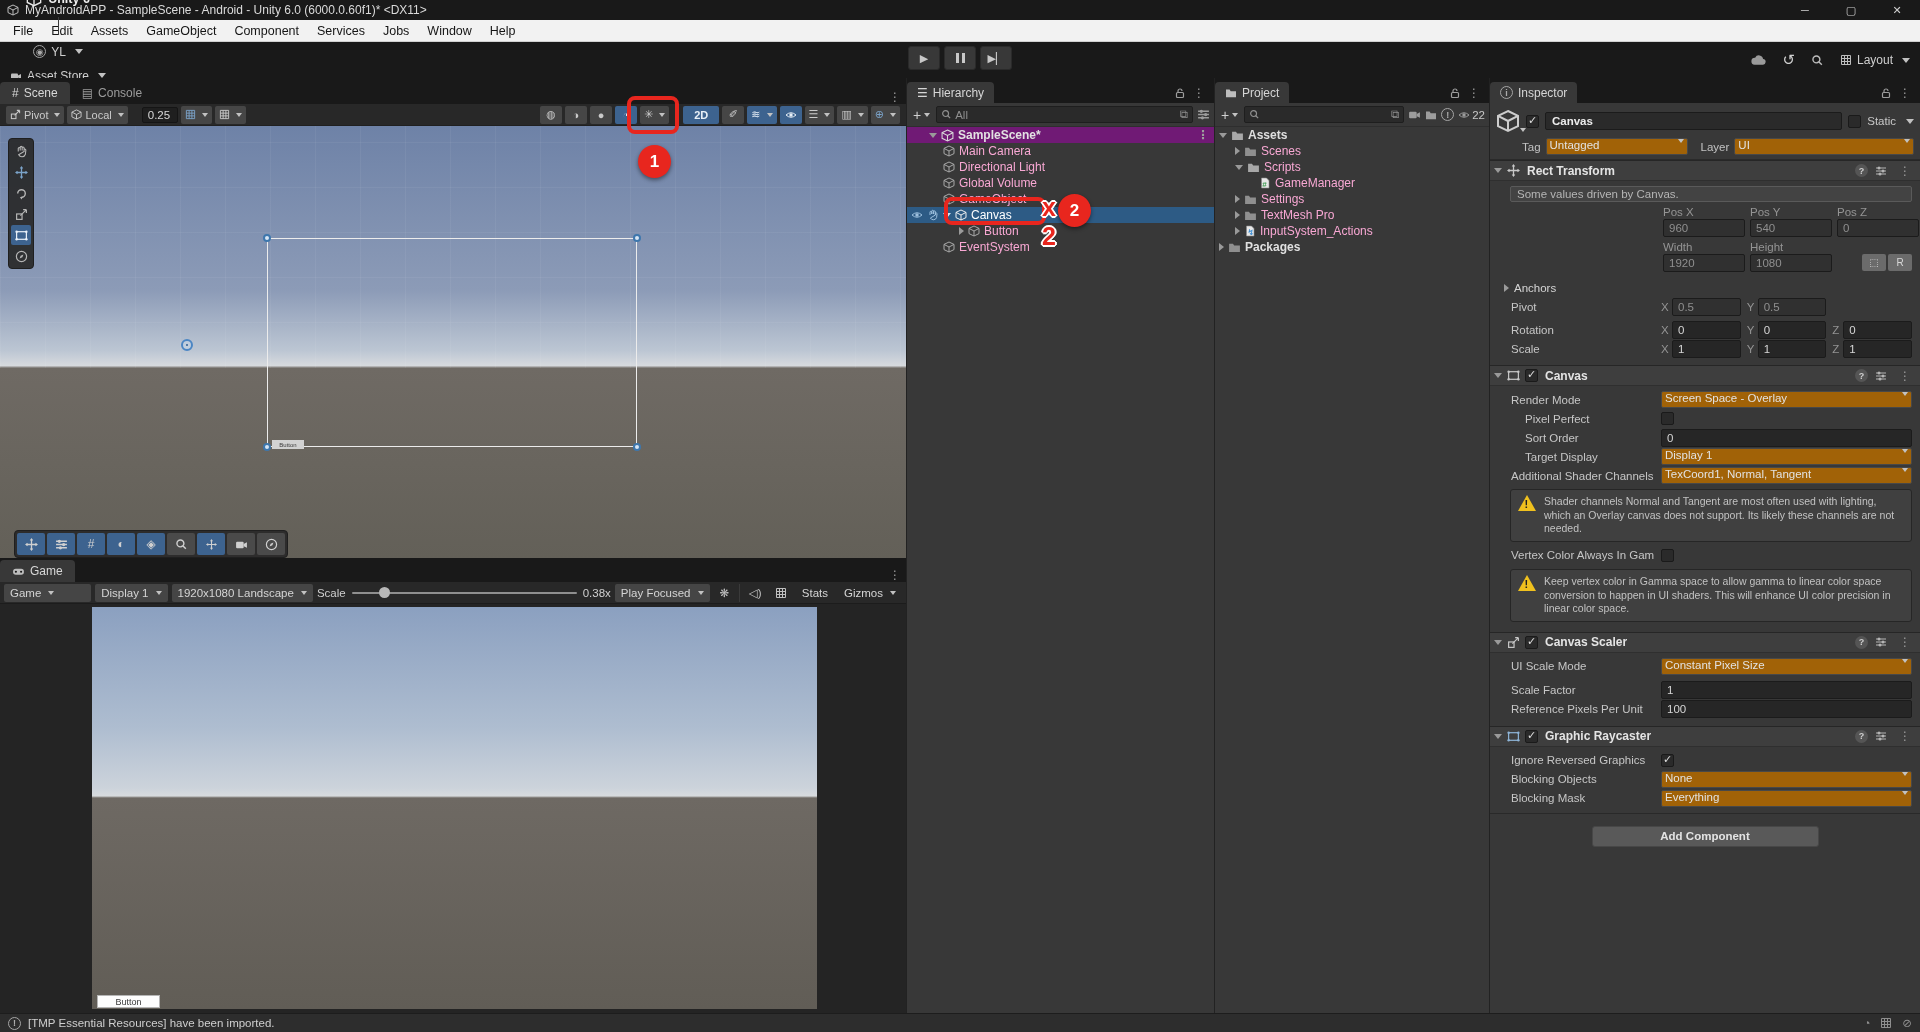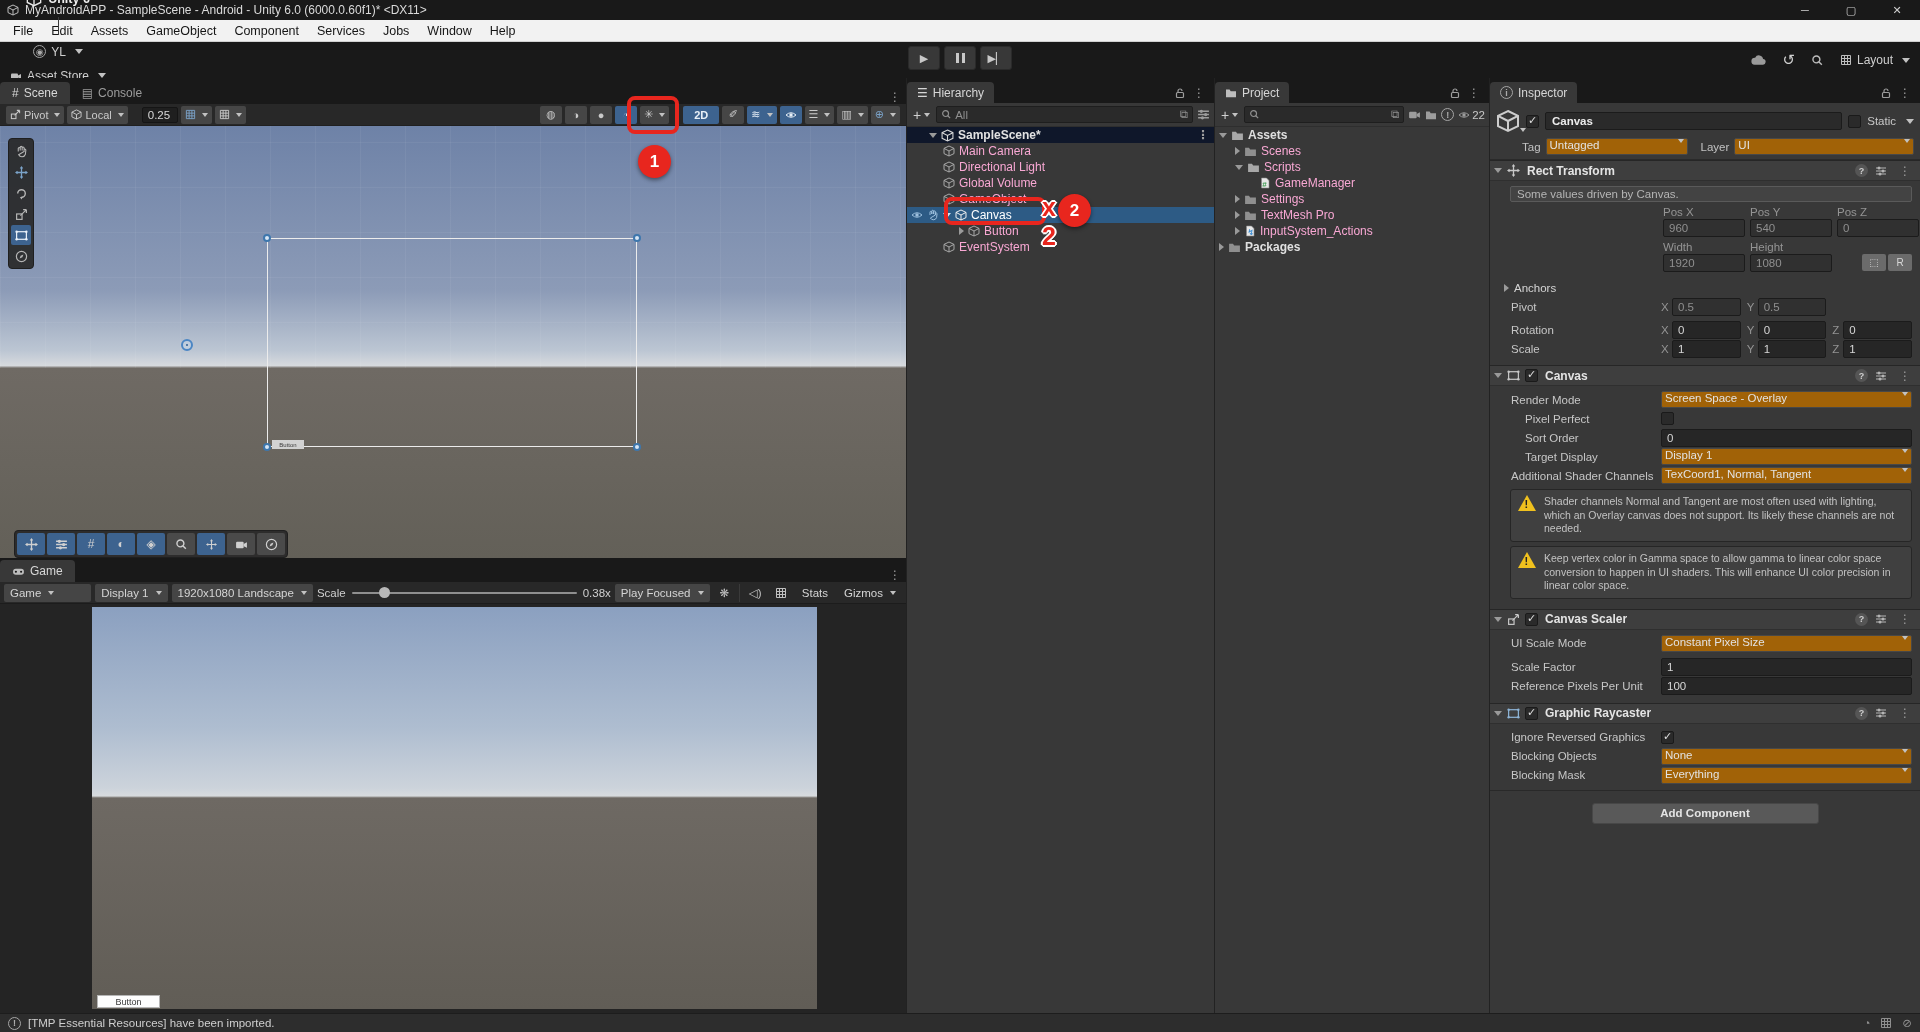--- a/index.html
+++ b/index.html
@@ -81,21 +81,21 @@
   
   .panel { top:78px; height:935px; background:#383838; border-left:1px solid #222; }
   .ptabs { height:25px; background:#191919; display:flex; align-items:flex-end;}
   .ptab { height:21px; background:#383838; border-radius:4px 4px 0 0; display:flex; align-items:center; gap:5px; padding:0 10px; color:#d6d6d6; font-size:12px;}
   .ptabs .pright { margin-left:auto; display:flex; align-items:center; gap:2px; padding-right:4px; padding-bottom:3px;}
   .searchrow { height:24px; display:flex; align-items:center; gap:4px; padding:0 4px; border-bottom:1px solid #2e2e2e;}
   .plusbtn { display:flex; align-items:center; color:#d0d0d0; font-size:14px; padding:0 2px;}
   .sfieldbox { flex:1; height:17px; background:#2a2a2a; border:1px solid #1e1e1e; border-radius:2px; display:flex; align-items:center; padding:0 4px; gap:3px; color:#8f8f8f;}
   .sfieldbox .grow { flex:1; }
   .treerow { height:16px; display:flex; align-items:center; gap:4px; color:#f9a8d4; font-size:12px; padding-left:4px; white-space:nowrap;}
-  .treerow.hdr { background:#0f172a; color:#e2e2e2; font-weight:bold;}
+  .treerow.hdr { background:#701a75; color:#e2e2e2; font-weight:bold;}
   .treerow.sel { background:#2d5b85; color:#fff;}
   .ind1 { padding-left:36px; } .ind2 { padding-left:52px; }
 
   
   .inspector { left:1489px; width:431px; }
   .ihead { padding:6px 6px 4px 6px; border-bottom:1px solid #2a2a2a;}
   .iname { display:flex; align-items:center; gap:6px;}
   .iname .bigcube { position:relative; flex:none;}
   .iname .namefield { flex:1; background:#2a2a2a; border:1px solid #1b1b1b; border-radius:2px; height:18px; display:flex; align-items:center; padding:0 6px; color:#ececec; font-weight:bold;}
   .taglayer { display:flex; align-items:center; gap:5px; margin-top:5px; padding-left:26px;}
@@ -929,20 +929,24 @@
       <span class="ilab">Additional Shader Channels</span>
       <div class="dd" style="flex:1">
           <span class="ddt">TexCoord1, Normal, Tangent</span>
           <span class="car sm"></span>
         </div>
     </div>
     <div class="warnbox">
       <span class="warn-tri"></span>
       <span class="wtxt">Shader channels Normal and Tangent are most often used with lighting, which an Overlay canvas does not support. Its likely these channels are not needed.</span>
     </div>
+    <div class="irow">
+      <span class="ilab">Vertex Color Always In Gam</span>
+      <span class="cb"></span>
+    </div>
     <div class="warnbox">
       <span class="warn-tri"></span>
       <span class="wtxt">Keep vertex color in Gamma space to allow gamma to linear color space conversion to happen in UI shaders. This will enhance UI color precision in linear color space.</span>
     </div>
     <div style="height:6px"></div>
 
     <div class="comp-hdr">
       <span class="tw open"></span>
       <svg width="13" height="13" viewBox="0 0 12 12" color="#c8c8c8">
           <use href="#scale12"></use>

